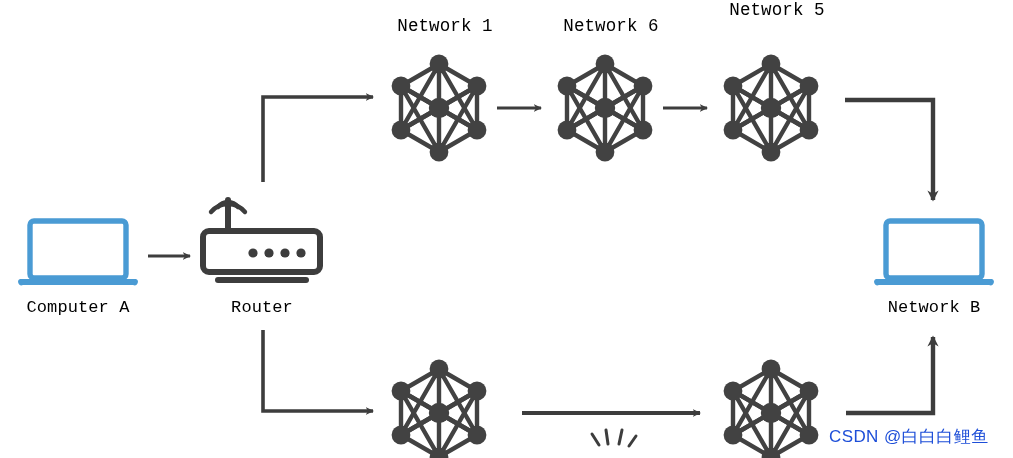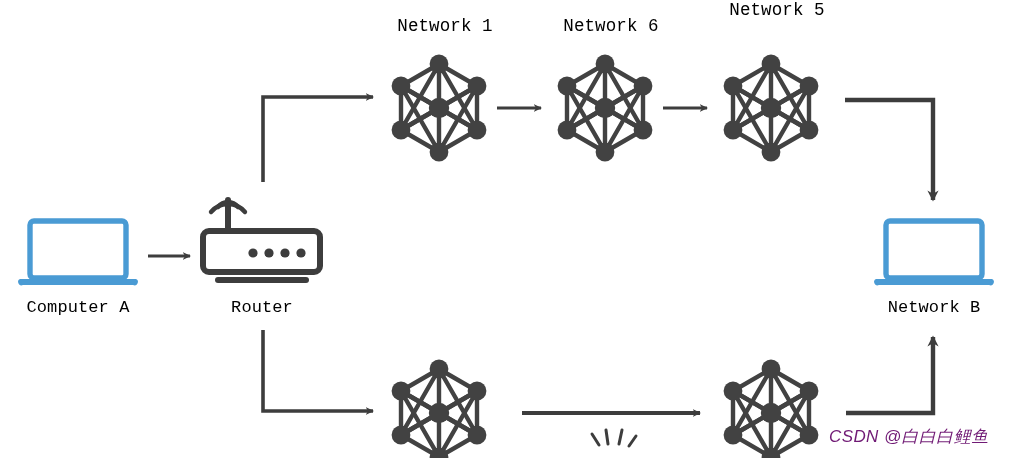--- a/index.html
+++ b/index.html
@@ -31,24 +31,23 @@
     text-align: center;
     letter-spacing: 0.1px;
   }
   .net-title {
     font-size: 17.5px;
   }
   .watermark {
     position: absolute;
     font-family: "Liberation Sans", sans-serif;
     font-size: 17px;
-    color: #701a75;
+    color: #1d4ed8;
     white-space: nowrap;
     letter-spacing: 0.4px;
-    font-style: italic;
   }
 </style>
 </head>
 <body>
 
 <div id="canvas">
 
   <svg class="layer" viewBox="0 0 1013 458">
     <defs>
       <marker id="arrowThin" markerWidth="9" markerHeight="9" refX="7.4" refY="4.5" orient="auto" markerUnits="userSpaceOnUse">

